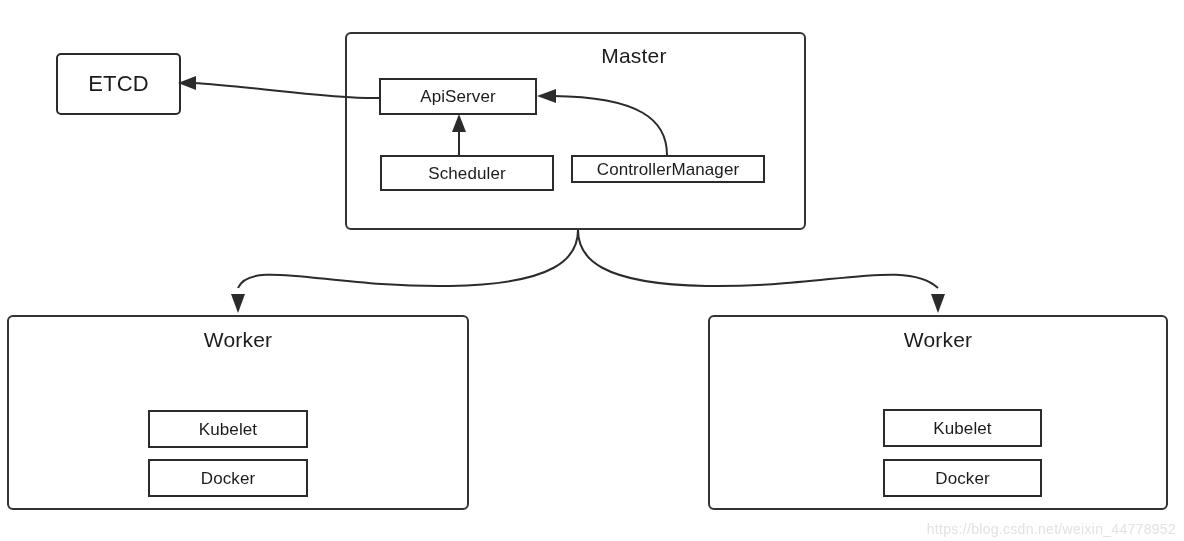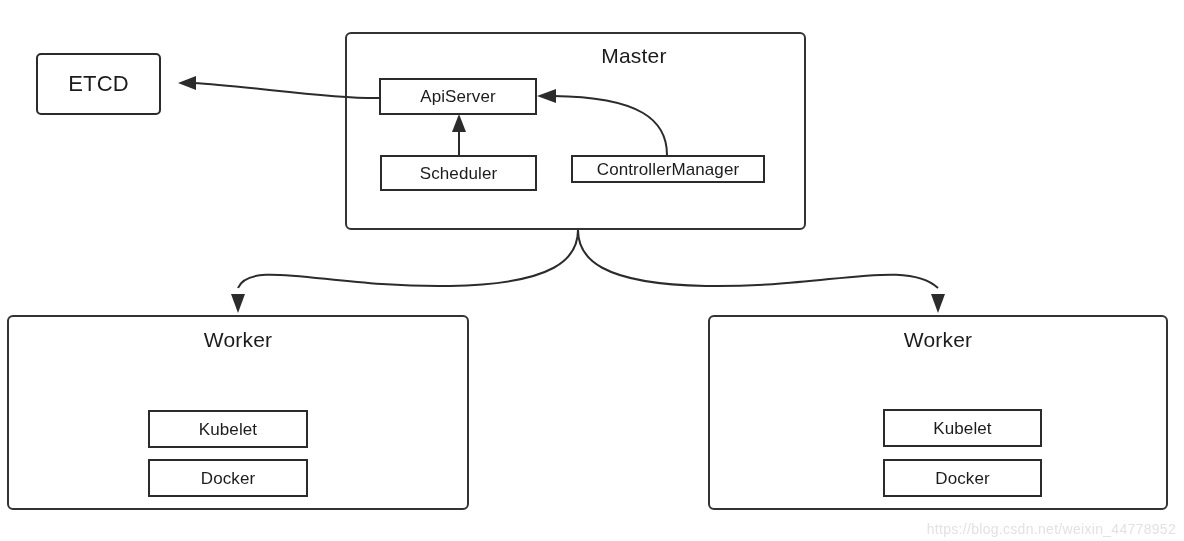--- a/index.html
+++ b/index.html
@@ -81,32 +81,32 @@
     letter-spacing: 0.3px;
     white-space: nowrap;
     user-select: none;
   }
 </style>
 </head>
 <body>
 
 <div id="canvas">
 
-  <div class="node" id="etcd" style="left:36px; top:53px; width:125px; height:62px;">
+  <div class="node" id="etcd" style="left:56px; top:53px; width:125px; height:62px;">
     <span class="leaf-label">ETCD</span>
   </div>
 
   <div class="container" id="master" style="left:345px; top:32px; width:461px; height:198px;"></div>
   <div class="container-title" style="left:345px; top:44px; width:538px;margin-left:20px;">Master</div>
 
   <div class="node" id="apiserver" style="left:379px; top:78px; width:158px; height:37px;">
     <span class="leaf-label">ApiServer</span>
   </div>
 
-  <div class="node" id="scheduler" style="left:380px; top:155px; width:157px; height:36px;">
+  <div class="node" id="scheduler" style="left:380px; top:155px; width:174px; height:36px;">
     <span class="leaf-label">Scheduler</span>
   </div>
 
   <div class="node" id="controllermanager" style="left:571px; top:155px; width:194px; height:28px;">
     <span class="leaf-label">ControllerManager</span>
   </div>
 
   <div class="container" id="worker-left" style="left:7px; top:315px; width:462px; height:195px;"></div>
   <div class="container-title" style="left:7px; top:328px; width:462px;">Worker</div>
 

